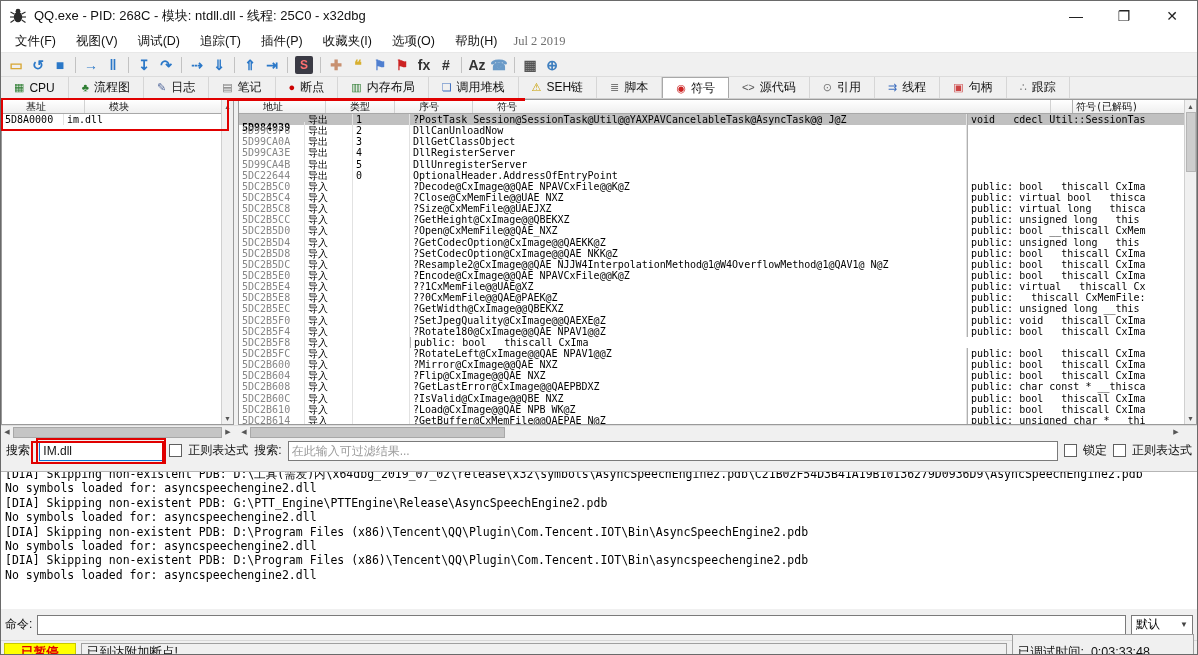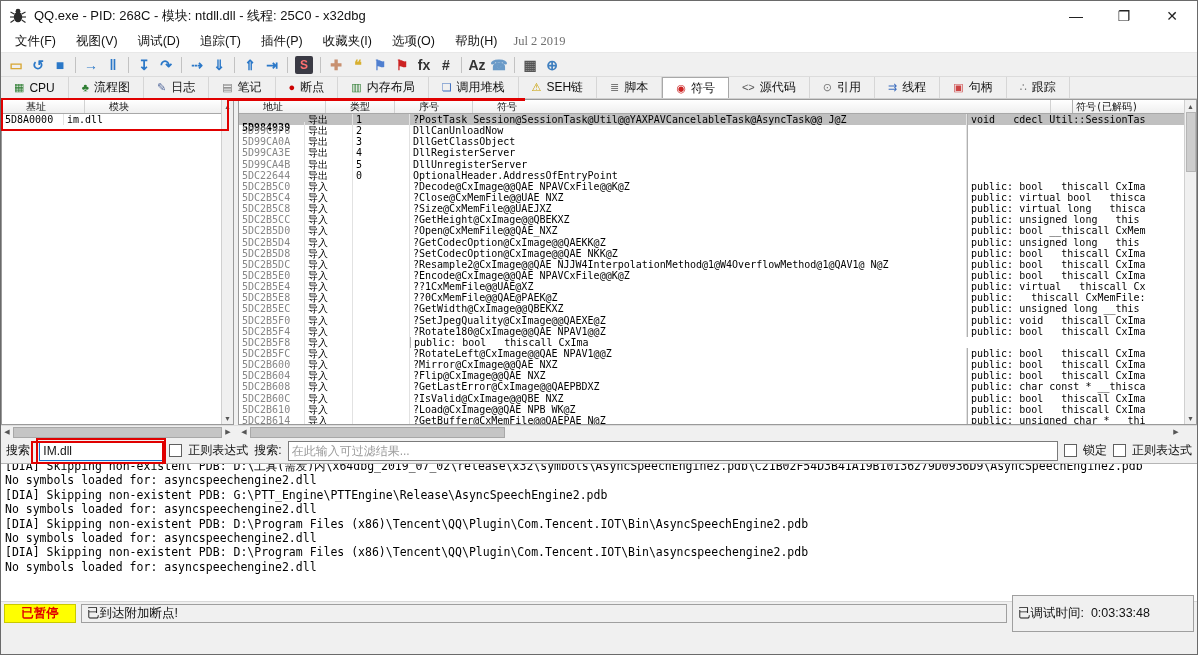--- a/index.html
+++ b/index.html
@@ -66,21 +66,21 @@
   
   .searchbar { height:25px; background:#f0f0f0; display:flex; align-items:center; padding:0 5px; gap:6px; }
   .lbl { font-size:12px; color:#111; white-space:nowrap; }
   .textbox { height:20px; background:#fff; border:1px solid #7a7a7a; font-size:12px; font-family:"Liberation Sans", sans-serif; padding:0 3px; color:#111; }
   .tb-module { width:124px; border:1px solid #0b6fd0; outline:2px solid #e00000; outline-offset:1px; }
   .tb-filter { flex:1; }
   .tb-filter::placeholder { color:#9a9a9a; }
   .cb { width:13px; height:13px; background:#fff; border:1px solid #5f5f5f; }
 
   
-  .log { height:138px; background:#fff; border-top:1px solid #b5b5b5; overflow:hidden; padding:2px 4px 0 4px; }
+  .log { height:138px; background:#fff; border-top:1px solid #b5b5b5; overflow:hidden; padding:2px 4px 0 4px;margin-top:8px; }
   .log-line { font-family:"DejaVu Sans Mono", monospace; font-size:11.5px; line-height:14.4px; color:#000; white-space:pre; }
   .log-line:first-child { margin-top:-7px; }
 
   
   .commandbar { height:31px; background:#f0f0f0; display:flex; align-items:center; padding:0 4px; gap:5px; }
   .cmd-input { flex:1; height:20px; }
   .combo { width:62px; height:20px; background:#fff; border:1px solid #7a7a7a; display:flex; align-items:center; font-size:12px; }
   .combo-val { flex:1; padding-left:4px; }
   .combo-arrow { width:16px; text-align:center; font-size:8px; color:#444; }
 
@@ -507,20 +507,28 @@
       <div class="log-line">[DIA] Skipping non-existent PDB: D:\工具(需发)内\x64dbg_2019_07_02\release\x32\symbols\AsyncSpeechEngine2.pdb\C21B02F54D3B41A19B10136279D0936D9\AsyncSpeechEngine2.pdb</div>
       <div class="log-line">No symbols loaded for: asyncspeechengine2.dll</div>
       <div class="log-line">[DIA] Skipping non-existent PDB: G:\PTT_Engine\PTTEngine\Release\AsyncSpeechEngine2.pdb</div>
       <div class="log-line">No symbols loaded for: asyncspeechengine2.dll</div>
       <div class="log-line">[DIA] Skipping non-existent PDB: D:\Program Files (x86)\Tencent\QQ\Plugin\Com.Tencent.IOT\Bin\AsyncSpeechEngine2.pdb</div>
       <div class="log-line">No symbols loaded for: asyncspeechengine2.dll</div>
       <div class="log-line">[DIA] Skipping non-existent PDB: D:\Program Files (x86)\Tencent\QQ\Plugin\Com.Tencent.IOT\Bin\asyncspeechengine2.pdb</div>
       <div class="log-line">No symbols loaded for: asyncspeechengine2.dll</div>
     </div>
 
+  <div class="commandbar">
+    <span class="lbl">命令:</span>
+    <input class="textbox cmd-input" value="" style="">
+    <div class="combo">
+      <span class="combo-val">默认</span>
+      <span class="combo-arrow">▼</span>
+    </div>
+  </div>
 
   <div class="statusbar">
     <span class="status-badge">已暂停</span>
     <span class="status-msg">已到达附加断点!</span>
     <span class="status-time">已调试时间:  0:03:33:48</span>
   </div>
 
   <div class="anno anno-modules"></div>
   <div class="anno-tabline"></div>
   <div class="anno anno-search"></div>

